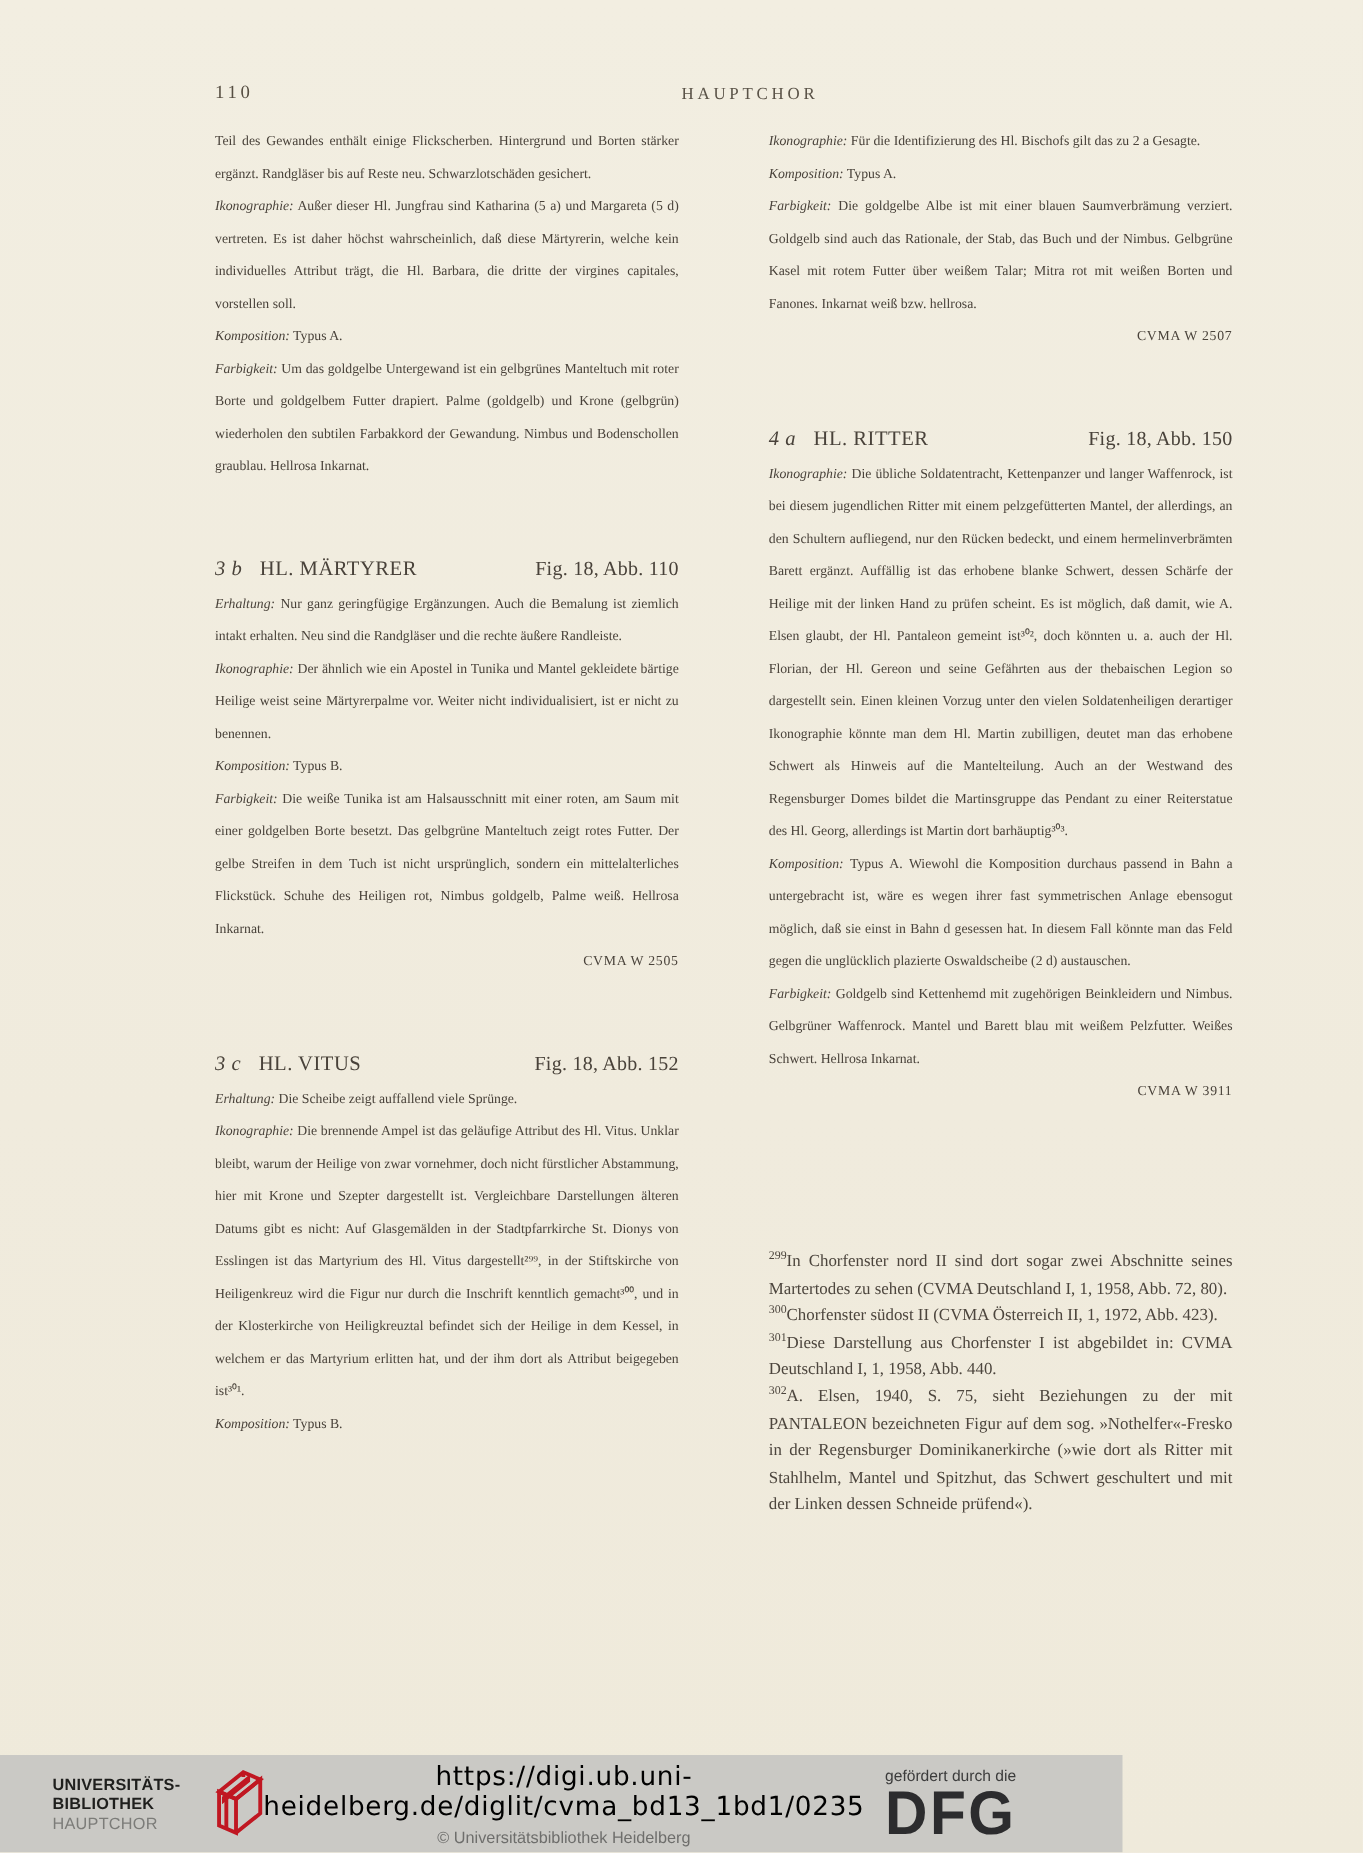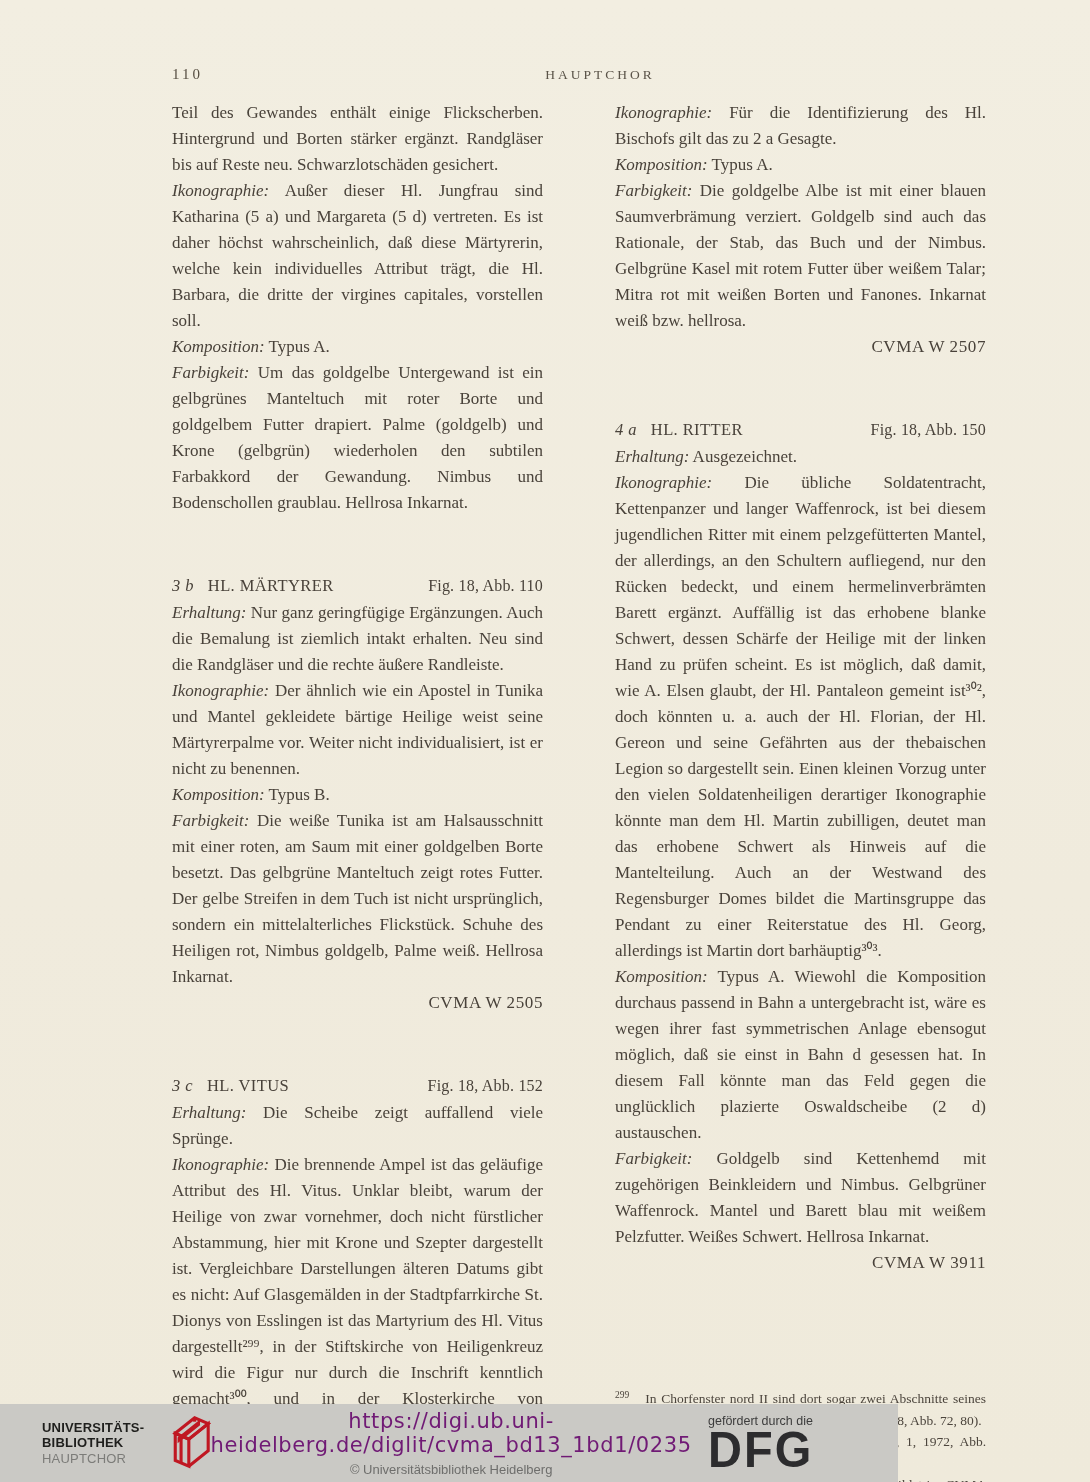--- a/index.html
+++ b/index.html
@@ -19,56 +19,56 @@
   .running-header{
     position:absolute;top:67px;left:600px;transform:translateX(-50%);
     font-size:13.5px;letter-spacing:3px;color:#5a5348;
   }
   .columns{
     position:absolute;top:100px;left:172px;width:814px;
     display:flex;gap:72px;
   }
   .col{width:371px;}
   .col p{
-    margin:0;font-size:17px;line-height:26px;text-align:justify;
+    margin:0;font-size:11px;line-height:26px;text-align:justify;
     color:#49423a;
   }
   .plabel{font-style:italic;}
   .sec-head{
     display:flex;justify-content:space-between;align-items:baseline;
     margin-top:29px;margin-bottom:1px;
     font-size:16.5px;line-height:26px;letter-spacing:0.4px;color:#49423a;
   }
   .sec-id{margin-right:14px;font-style:italic;}
   .sec-title{flex:1;}
   .sec-fig{font-size:16px;letter-spacing:0.2px;white-space:nowrap;margin-top:28px;}
   .cvma-line{
     text-align:right !important;font-size:16.5px;letter-spacing:0.6px;
     margin-top:0;
   }
   .footnotes{margin-top:112px;}
   .footnotes p{
     font-size:13.5px;line-height:21.6px;text-align:justify;color:#4c453d;
     margin:0;
   }
-  .footnotes sup{font-size:9.5px;vertical-align:super;line-height:0;margin-right:16px;}
+  .footnotes sup{font-size:9.5px;vertical-align:super;line-height:0;margin-right:0;}
   
   .footer{
     position:absolute;left:0;bottom:0;width:898px;height:78px;
     background:#cac9c5;
     display:flex;align-items:center;
     font-family:"Liberation Sans", sans-serif;
   }
   .lib-block{display:flex;align-items:center;margin-left:42px;}
   .lib-text{font-size:13px;line-height:15.5px;font-weight:bold;color:#1f1f1d;letter-spacing:0.2px;}
   .lib-text .l3{color:#7c7c79;font-weight:normal;}
   .lib-icon{margin-left:8px;width:62px;height:62px;}
   .center-block{flex:1;text-align:center;margin-left:-20px;}
   .scan-url{
-    font-size:21px;color:#701a75;letter-spacing:0.6px;
+    font-size:21px;color:#000000;letter-spacing:0.6px;
     font-family:"DejaVu Sans", sans-serif;
     cursor:pointer;
   }
   .copyright{font-size:13px;color:#6e6e6c;margin-top:5px;}
   .dfg-block{margin-right:40px;text-align:left;width:150px;}
   .dfg-tagline{font-size:12.5px;color:#3c3c3c;margin-bottom:0px;}
   .dfg-logo{
     font-size:47px;font-weight:800;color:#2c2c2e;letter-spacing:2px;
     line-height:44px;font-family:"Liberation Sans", sans-serif;
     transform:scaleY(1.05);
@@ -119,21 +119,20 @@
           <p><i class="plabel">Komposition:</i> Typus A.</p>
           <p><i class="plabel">Farbigkeit:</i> Die goldgelbe Albe ist mit einer blauen Saumverbrämung verziert. Goldgelb sind auch das Rationale, der Stab, das Buch und der Nimbus. Gelbgrüne Kasel mit rotem Futter über weißem Talar; Mitra rot mit weißen Borten und Fanones. Inkarnat weiß bzw. hellrosa.</p>
           <p class="cvma-line">CVMA W 2507</p>
         </section>
         <section>
           <div class="sec-head">
             <span class="sec-id">4 a</span>
             <span class="sec-title">HL. RITTER</span>
             <span class="sec-fig">Fig. 18, Abb. 150</span>
           </div>
-          <p><i class="plabel">Erhaltung:</i> Ausgezeichnet.</p>
           <p><i class="plabel">Ikonographie:</i> Die übliche Soldatentracht, Kettenpanzer und langer Waffenrock, ist bei diesem jugendlichen Ritter mit einem pelzgefütterten Mantel, der allerdings, an den Schultern aufliegend, nur den Rücken bedeckt, und einem hermelinverbrämten Barett ergänzt. Auffällig ist das erhobene blanke Schwert, dessen Schärfe der Heilige mit der linken Hand zu prüfen scheint. Es ist möglich, daß damit, wie A. Elsen glaubt, der Hl. Pantaleon gemeint ist³⁰², doch könnten u. a. auch der Hl. Florian, der Hl. Gereon und seine Gefährten aus der thebaischen Legion so dargestellt sein. Einen kleinen Vorzug unter den vielen Soldatenheiligen derartiger Ikonographie könnte man dem Hl. Martin zubilligen, deutet man das erhobene Schwert als Hinweis auf die Mantelteilung. Auch an der Westwand des Regensburger Domes bildet die Martinsgruppe das Pendant zu einer Reiterstatue des Hl. Georg, allerdings ist Martin dort barhäuptig³⁰³.</p>
           <p><i class="plabel">Komposition:</i> Typus A. Wiewohl die Komposition durchaus passend in Bahn a untergebracht ist, wäre es wegen ihrer fast symmetrischen Anlage ebensogut möglich, daß sie einst in Bahn d gesessen hat. In diesem Fall könnte man das Feld gegen die unglücklich plazierte Oswaldscheibe (2 d) austauschen.</p>
           <p><i class="plabel">Farbigkeit:</i> Goldgelb sind Kettenhemd mit zugehörigen Beinkleidern und Nimbus. Gelbgrüner Waffenrock. Mantel und Barett blau mit weißem Pelzfutter. Weißes Schwert. Hellrosa Inkarnat.</p>
           <p class="cvma-line">CVMA W 3911</p>
         </section>
         <div class="footnotes">
           <p class="fn"><sup>299</sup>In Chorfenster nord II sind dort sogar zwei Abschnitte seines Martertodes zu sehen (CVMA Deutschland I, 1, 1958, Abb. 72, 80).</p>
           <p class="fn"><sup>300</sup>Chorfenster südost II (CVMA Österreich II, 1, 1972, Abb. 423).</p>
           <p class="fn"><sup>301</sup>Diese Darstellung aus Chorfenster I ist abgebildet in: CVMA Deutschland I, 1, 1958, Abb. 440.</p>
           <p class="fn"><sup>302</sup>A. Elsen, 1940, S. 75, sieht Beziehungen zu der mit PANTALEON bezeichneten Figur auf dem sog. »Nothelfer«-Fresko in der Regensburger Dominikanerkirche (»wie dort als Ritter mit Stahlhelm, Mantel und Spitzhut, das Schwert geschultert und mit der Linken dessen Schneide prüfend«).</p>

